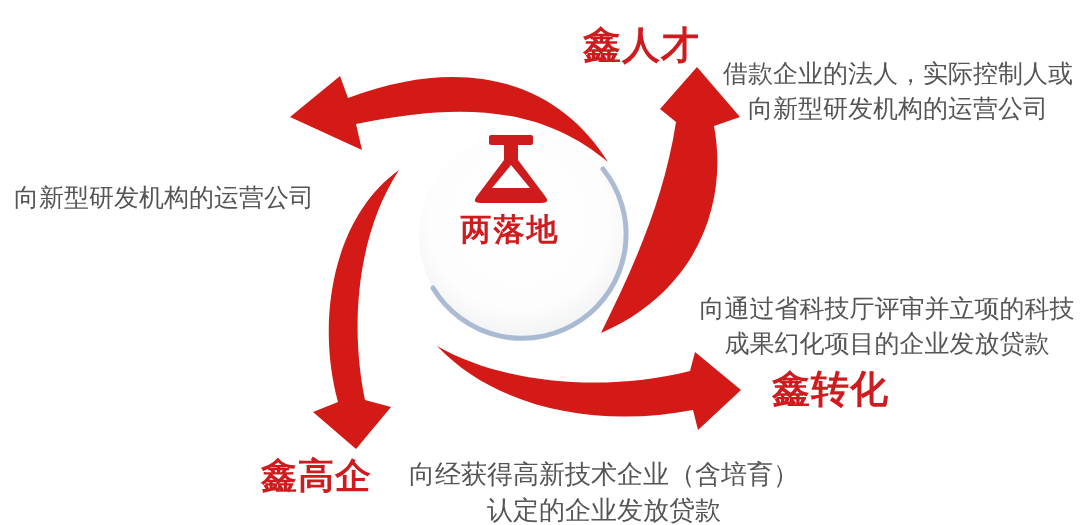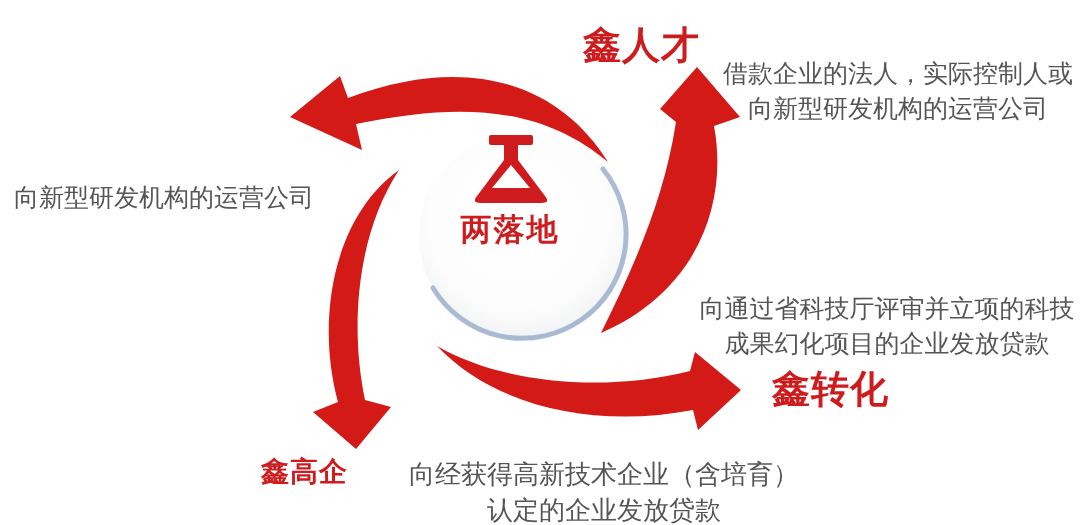--- a/index.html
+++ b/index.html
@@ -105,19 +105,19 @@
   <div class="txt node-desc" style="left:8px;top:181px;width:312px;line-height:38px;font-family:Liberation Mono, monospace;">
     <div>向新型研发机构的运营公司</div>
   </div>
 
   <div class="txt node-title" style="left:744px;top:368px;margin-left:28px;">鑫转化</div>
   <div class="txt node-desc" style="left:692px;top:291px;width:390px;">
     <div>向通过省科技厅评审并立项的科技</div>
     <div>成果幻化项目的企业发放贷款</div>
   </div>
 
-  <div class="txt node-title" style="left:261px;top:456px;font-size:28px;">鑫高企</div>
+  <div class="txt node-title" style="left:261px;top:456px;font-size:36px;">鑫高企</div>
   <div class="txt node-desc" style="left:392px;top:456px;width:424px;font-size:26px;line-height:36px;">
     <div>向经获得高新技术企业（含培育）</div>
     <div>认定的企业发放贷款</div>
   </div>
 
 </div>
 
 </body></html>

